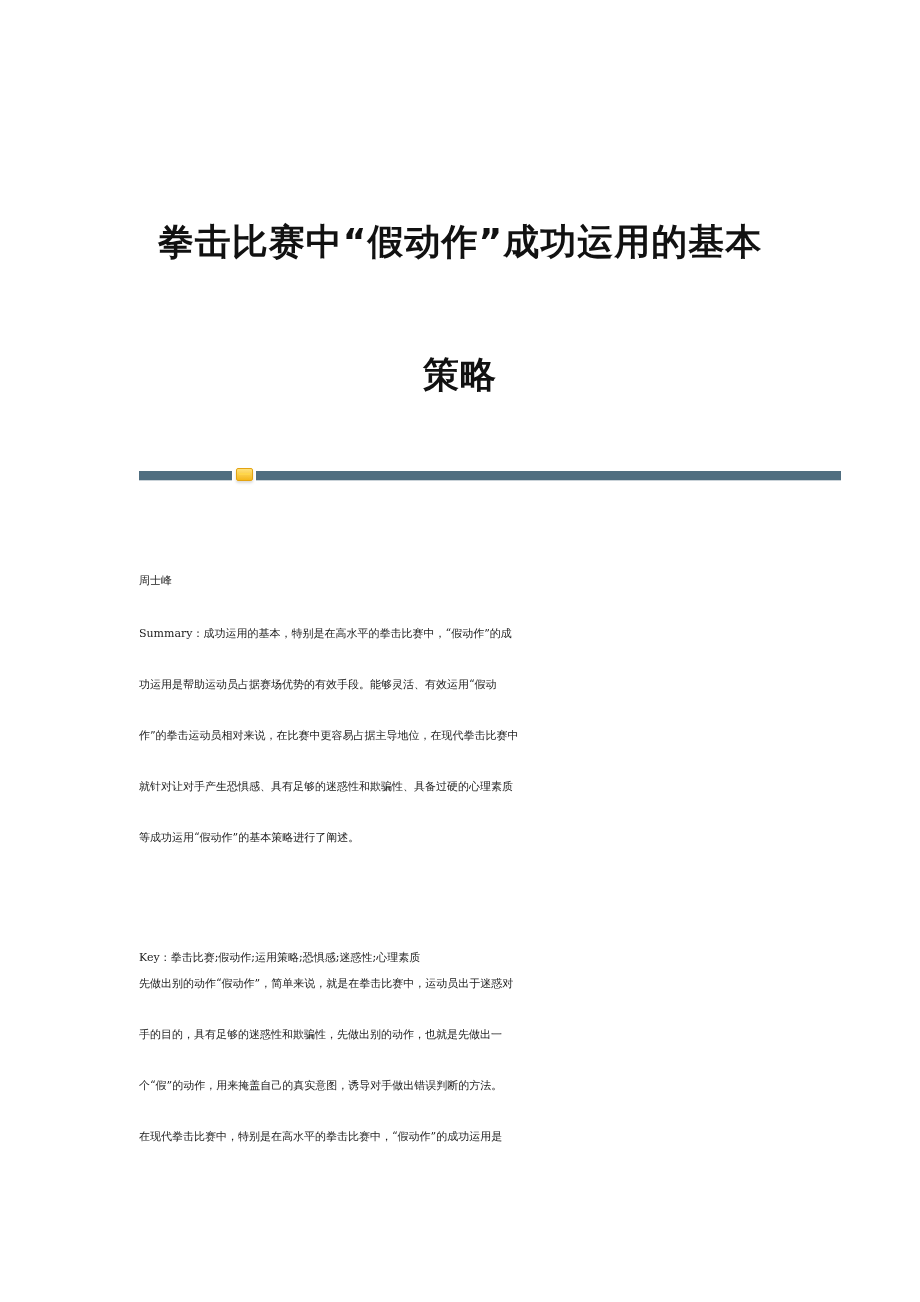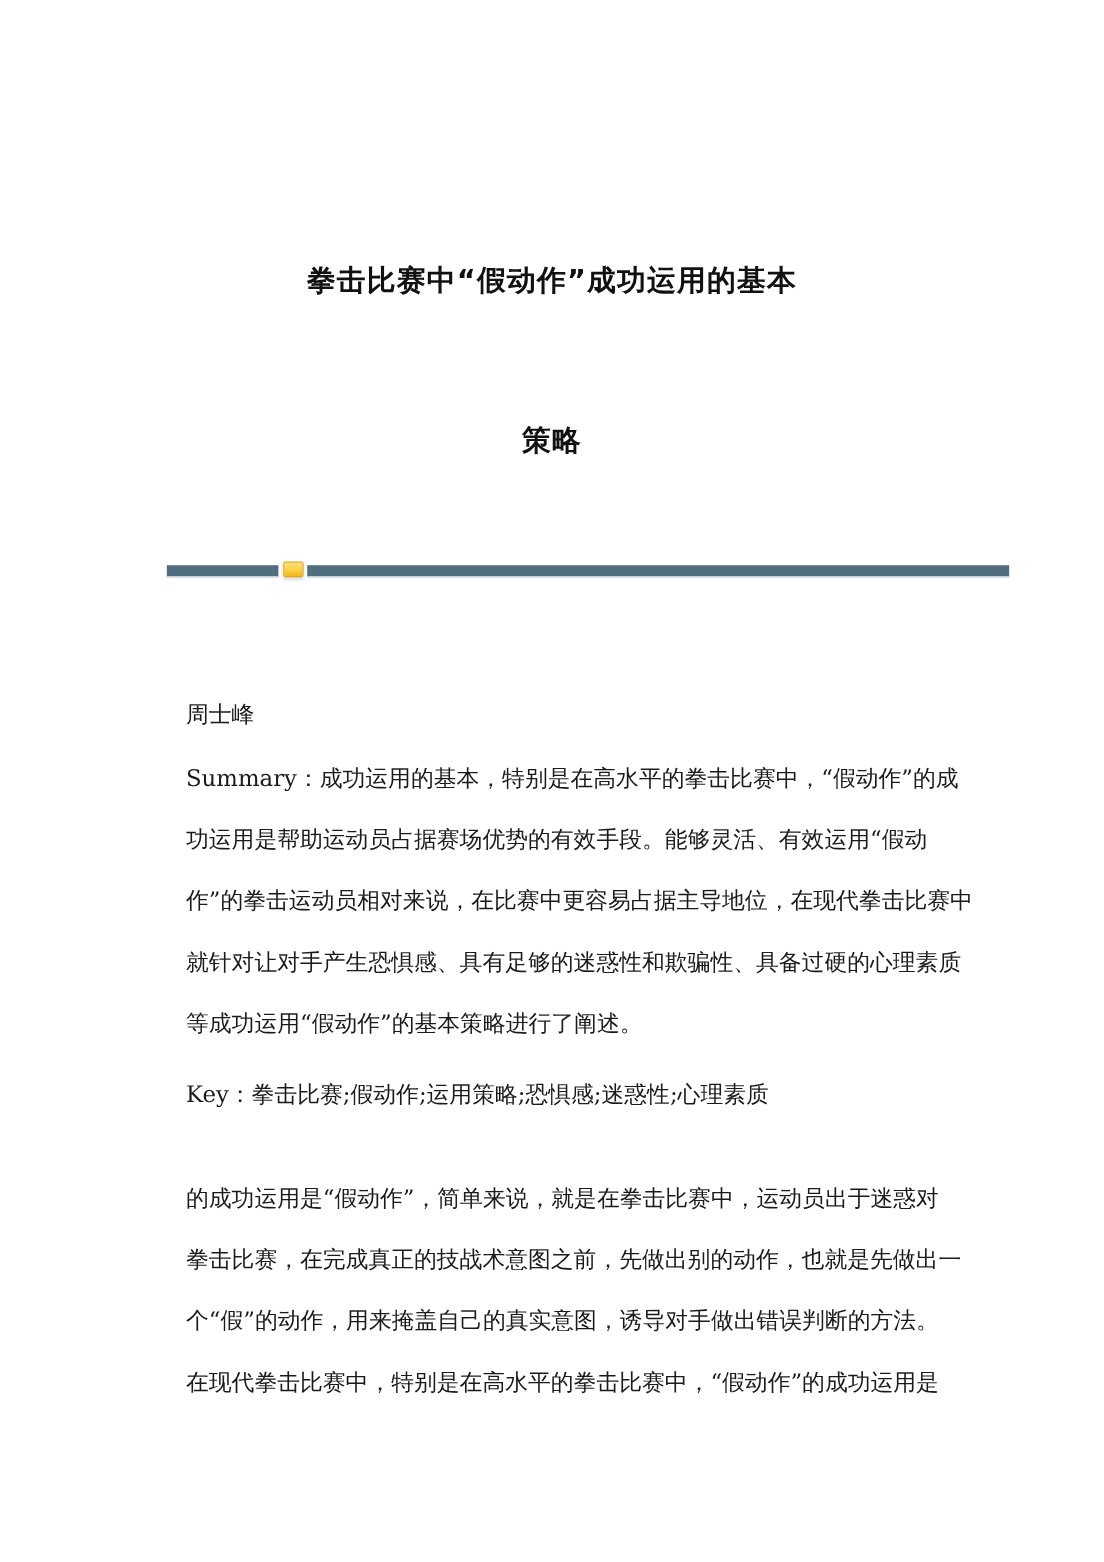--- a/index.html
+++ b/index.html
@@ -14,21 +14,21 @@
       overflow: hidden;
       font-family: "DejaVu Serif", "Liberation Serif", serif;
       color: #1a1a1a;
     }
     .title {
       position: absolute;
       left: 0;
       width: 920px;
       text-align: center;
       font-family: "DejaVu Sans", "Liberation Sans", sans-serif;
-      font-size: 24px;
+      font-size: 36px;
       font-weight: bold;
       letter-spacing: 1px;
       color: #111;
       margin: 0;
     }
     .title.line1 { top: 218px; }
     .title.line2 { top: 316px; margin-top: 35px; }
 
     .divider {
       position: absolute;
@@ -73,28 +73,28 @@
       width: 585px;
       height: 9px;
       background: #506e80;
       border-bottom: 1px solid #c9d2d8;
     }
 
     .body-text {
       position: absolute;
       left: 139px;
       width: 650px;
-      font-size: 19px;
+      font-size: 11px;
       line-height: 51px;
       color: #1a1a1a;
-      margin: 16px;
+      margin: 0;
     }
     .author { top: 555px; }
     .summary { top: 608px; }
-    .keywords { top: 871px; }
+    .keywords { top: 932px; }
     .para1 { top: 958px; }
     .line { display: block; white-space: nowrap; }
   </style>
 </head>
 <body>
 
 <h1 class="title line1">拳击比赛中“假动作”成功运用的基本</h1>
 <h1 class="title line2">策略</h1>
 
 <div class="divider">
@@ -109,17 +109,17 @@
   <span class="line">Summary：成功运用的基本，特别是在高水平的拳击比赛中，“假动作”的成</span>
   <span class="line">功运用是帮助运动员占据赛场优势的有效手段。能够灵活、有效运用“假动</span>
   <span class="line">作”的拳击运动员相对来说，在比赛中更容易占据主导地位，在现代拳击比赛中</span>
   <span class="line">就针对让对手产生恐惧感、具有足够的迷惑性和欺骗性、具备过硬的心理素质</span>
   <span class="line">等成功运用“假动作”的基本策略进行了阐述。</span>
 </div>
 
 <p class="body-text keywords">Key：拳击比赛;假动作;运用策略;恐惧感;迷惑性;心理素质</p>
 
 <div class="body-text para1">
-  <span class="line">的成功运用是“假动作”，简单来说，就是在拳击比赛中，运动员出于迷惑对</span>
-  <span class="line">拳击比赛，在完成真正的技战术意图之前，先做出别的动作，也就是先做出一</span>
+  <span class="line">先做出别的动作“假动作”，简单来说，就是在拳击比赛中，运动员出于迷惑对</span>
+  <span class="line">手的目的，具有足够的迷惑性和欺骗性，先做出别的动作，也就是先做出一</span>
   <span class="line">个“假”的动作，用来掩盖自己的真实意图，诱导对手做出错误判断的方法。</span>
   <span class="line">在现代拳击比赛中，特别是在高水平的拳击比赛中，“假动作”的成功运用是</span>
 </div>
 
 </body></html>

